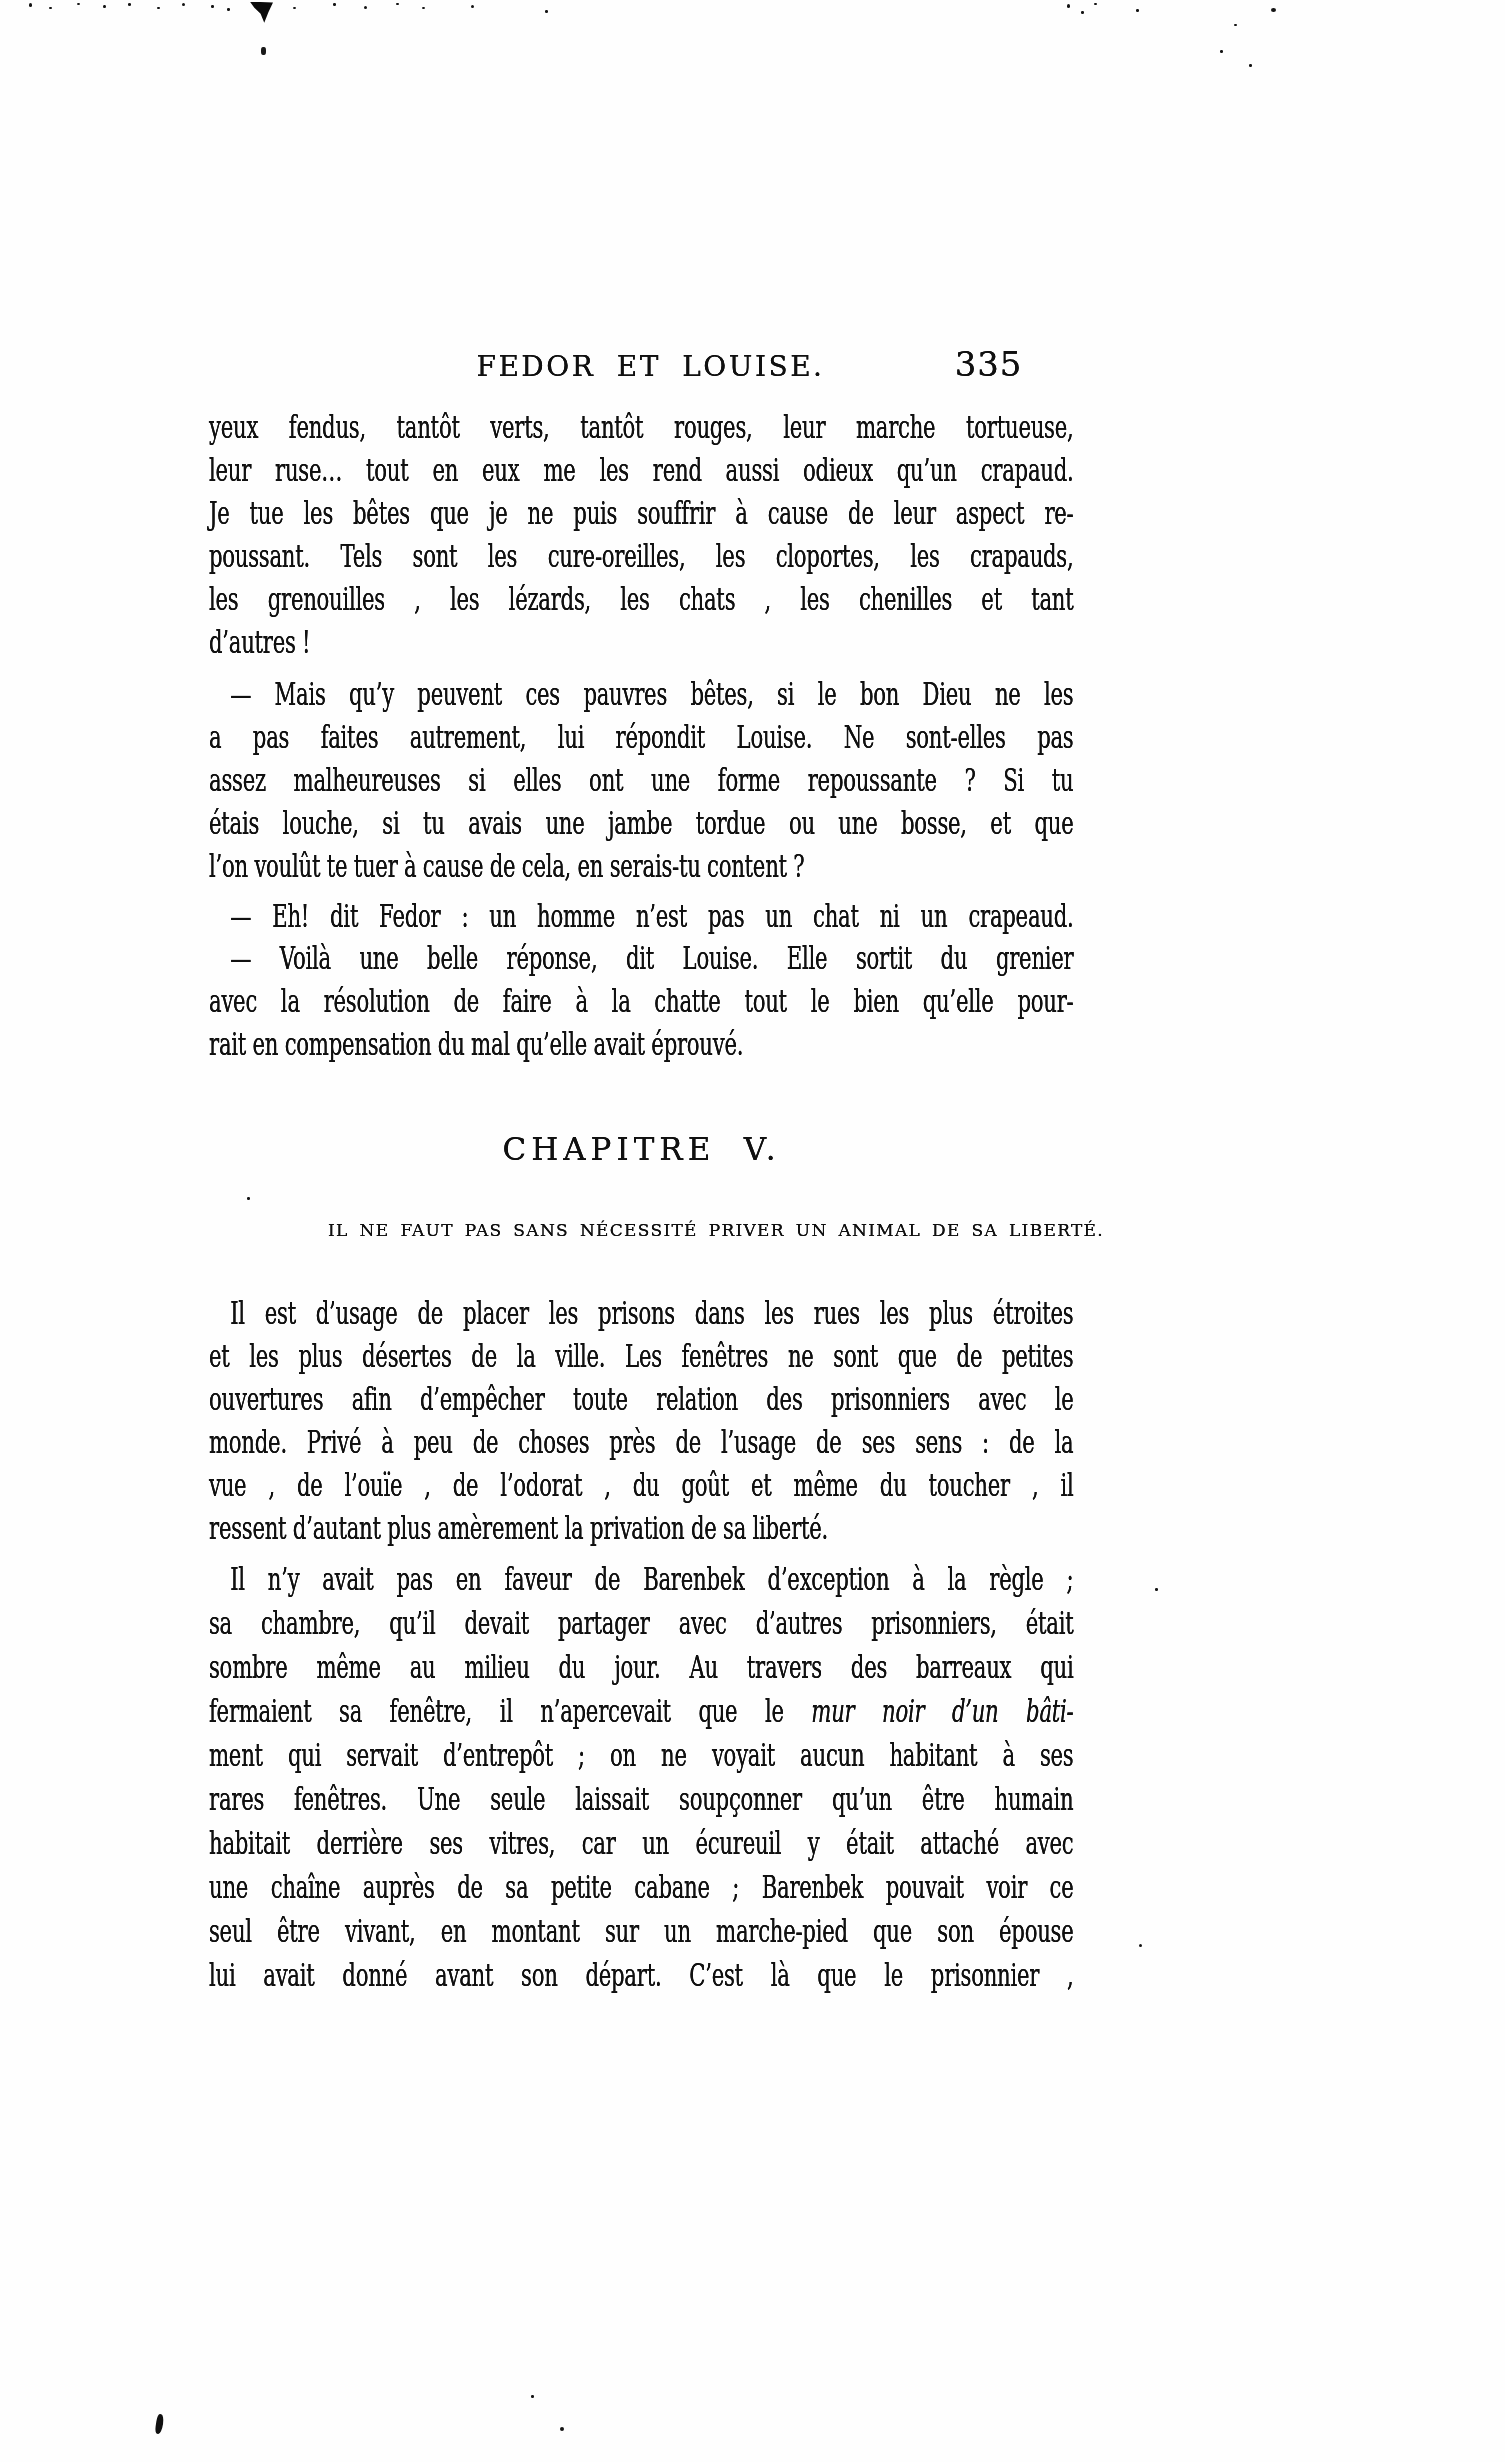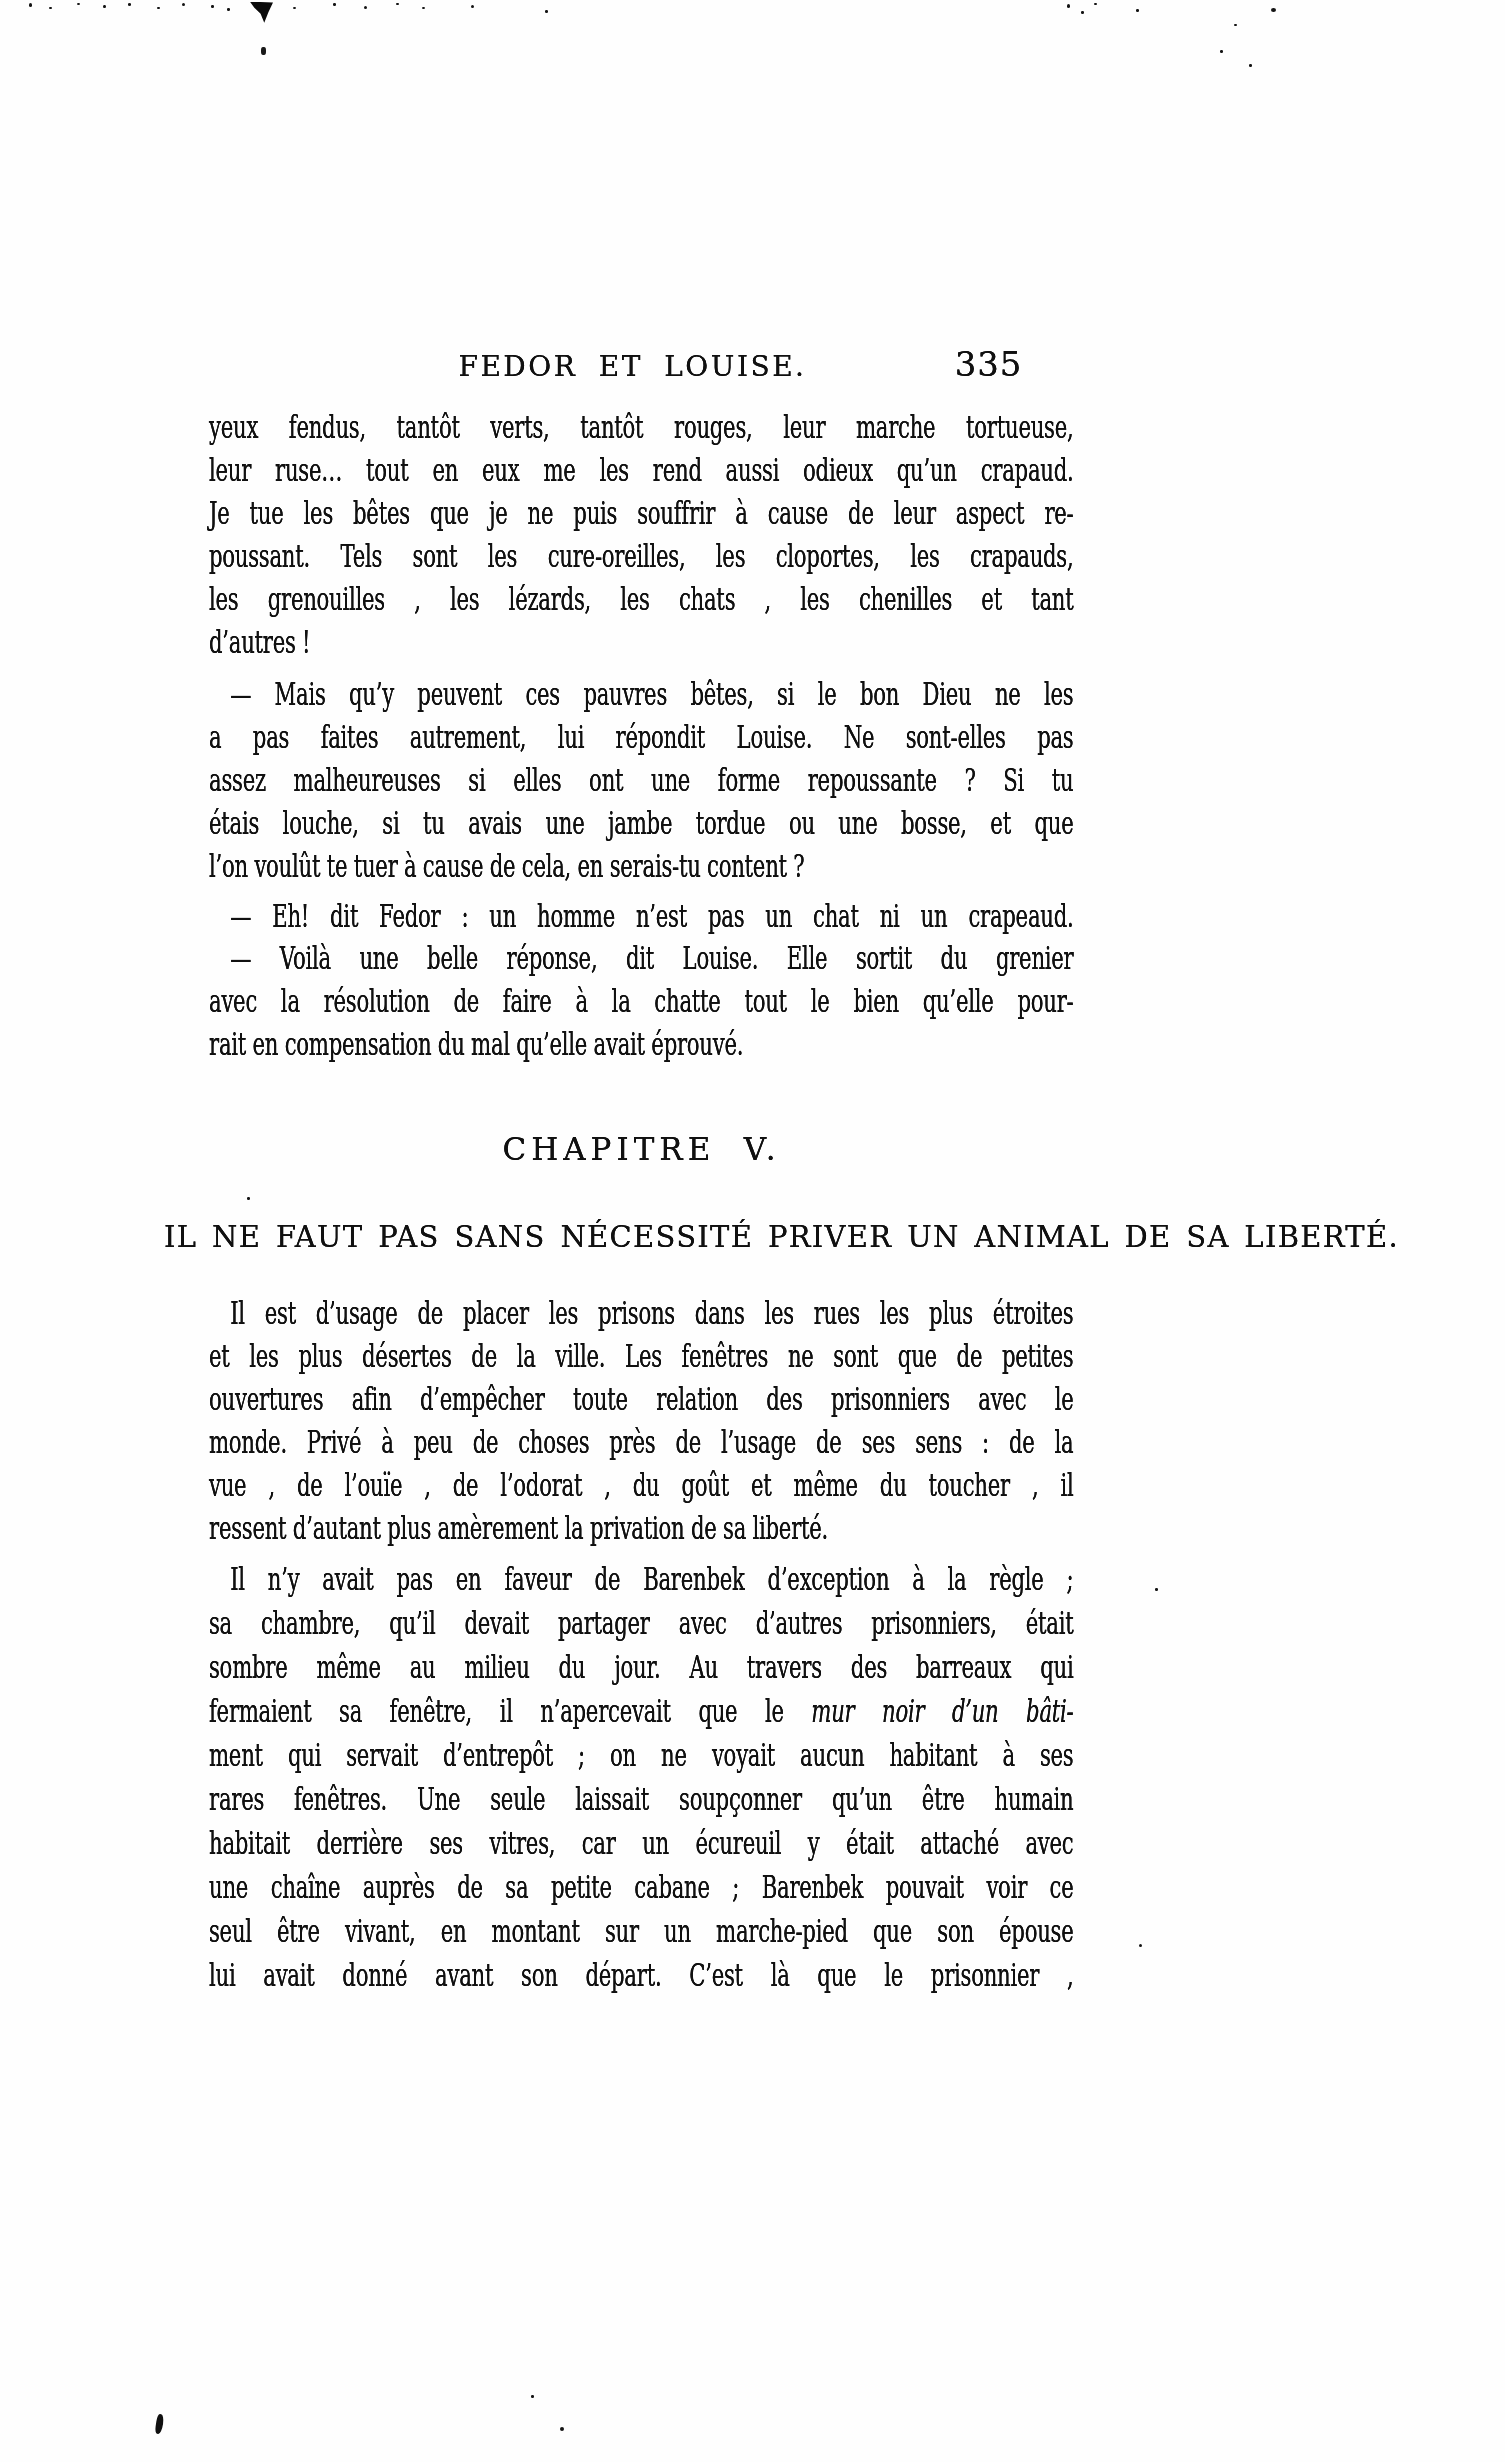--- a/index.html
+++ b/index.html
@@ -13,21 +13,21 @@
     height: 2462px;
     background: #fefefe;
     font-family: "DejaVu Serif", "Liberation Serif", serif;
     color: #101010;
     overflow: hidden;
   }
   
   .running-head {
     position: absolute;
     top: 350px;
-    left: 200px;
+    left: 218px;
     width: 865px;
     text-align: center;
     font-size: 28px;
     letter-spacing: 2.5px;
     word-spacing: 10px;
     white-space: nowrap;
     text-shadow: 0 0 0.4px #000;
   }
   .page-number {
     position: absolute;
@@ -82,24 +82,24 @@
     text-align: center;
     font-size: 31px;
     letter-spacing: 5px;
     word-spacing: 13.5px;
     white-space: nowrap;
     text-shadow: 0 0 0.5px #000;
   }
   .chapter-subtitle {
     position: absolute;
     top: 1220px;
-    left: 164px;
+    left: 178px;
     width: 926px;
-    text-align: center;
-    font-size: 29px;
+    text-align: right;
+    font-size: 17px;
     letter-spacing: 1.3px;
     word-spacing: 4.2px;
     white-space: nowrap;
     text-shadow: 0 0 0.4px #000;
   }
   
   .speck {
     position: absolute;
     background: #141414;
     border-radius: 50%;

